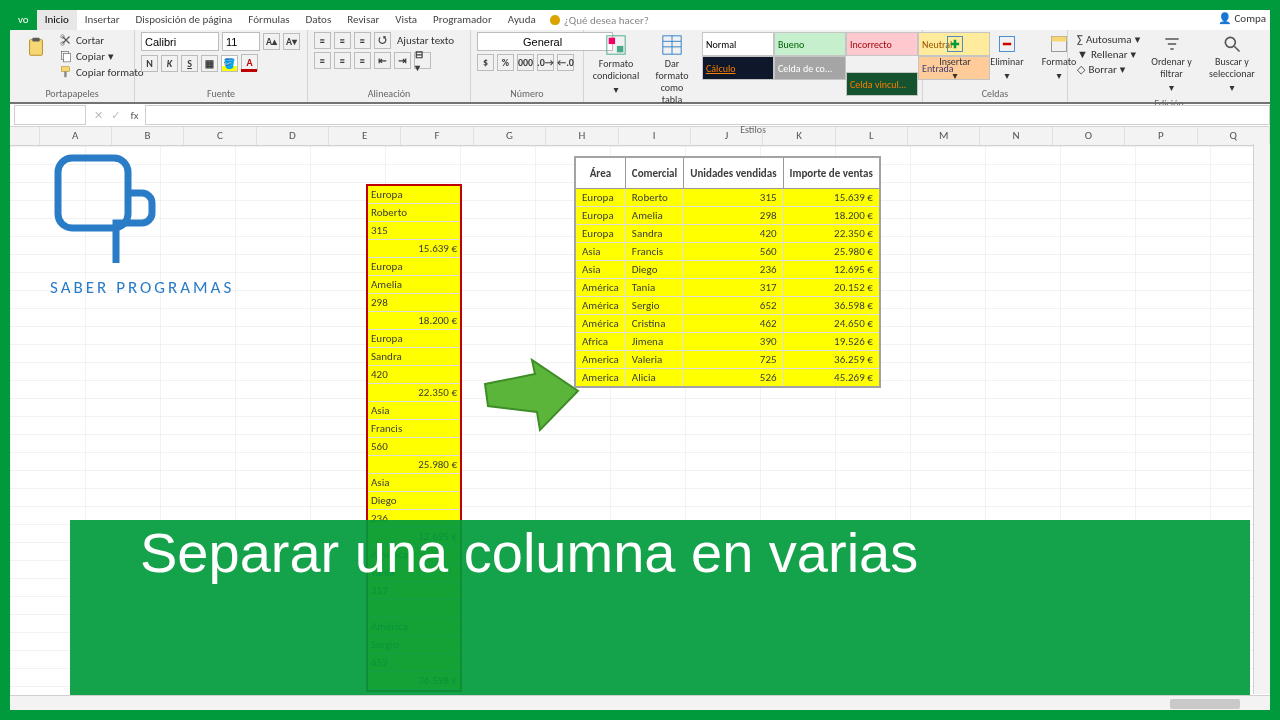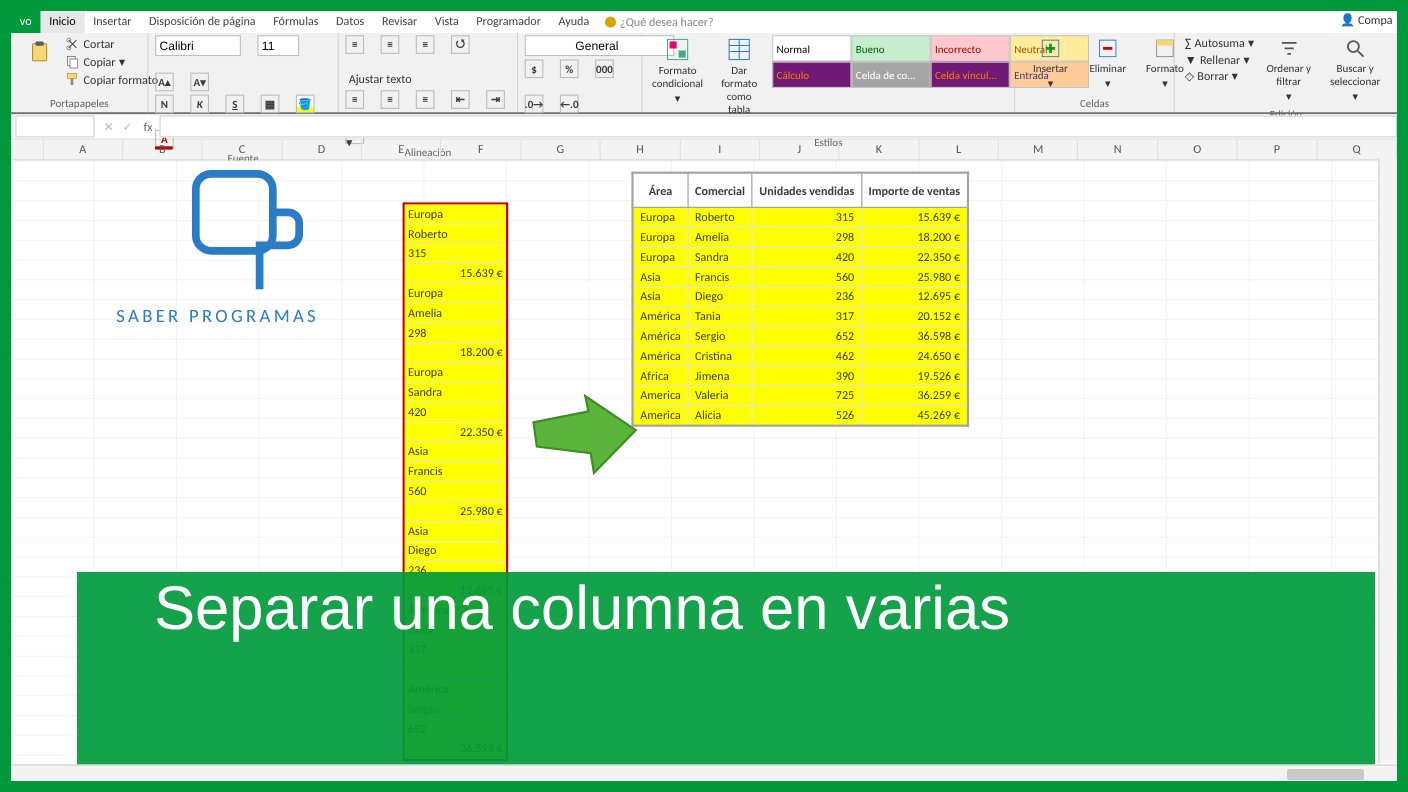--- a/index.html
+++ b/index.html
@@ -8,21 +8,21 @@
 .tabs{display:flex;align-items:center;background:#fff;height:20px;font-size:11px;color:#444;position:relative}
 .tab{padding:0 8px;height:20px;line-height:20px;cursor:default}
 .tab.active{background:#e7e7e7;color:#000}
 .tab.file{background:#009a3c;color:#fff}
 .tellme{display:flex;align-items:center;color:#888;gap:4px;padding:0 6px}
 .bulb{width:10px;height:10px;background:#d9a400;border-radius:50% 50% 45% 45%}
 .share{position:absolute;right:4px;top:2px;color:#333}
 .ribbon{display:flex;background:#f1f1f1;border-bottom:2px solid #737373;height:74px;box-sizing:border-box}
 .group{border-right:1px solid #d4d4d4;padding:2px 6px 0;display:flex;flex-direction:column;justify-content:space-between;min-width:0}
 .glabel{text-align:center;color:#666;font-size:10px;padding:1px 0 2px}
-.grow{display:flex;gap:15px;align-items:center;flex-wrap:wrap}
+.grow{display:flex;gap:3px;align-items:center;flex-wrap:wrap}
 .btn{display:flex;align-items:center;gap:3px;padding:1px 3px;white-space:nowrap;color:#333;font-size:11px}
 .ico{width:14px;height:14px;display:inline-block;flex:0 0 auto}
 .vbtn{display:flex;flex-direction:column;align-items:center;justify-content:flex-start;padding:2px 4px;min-width:44px;text-align:center;gap:2px;color:#333;font-size:10px;line-height:12px}
 .fontsel{width:70px;height:17px;border:1px solid #bcbcbc;background:#fff;font-size:11px;padding:0 3px}
 .sizesel{width:30px;height:17px;border:1px solid #bcbcbc;background:#fff;font-size:11px;padding:0 3px}
 .sq{width:15px;height:15px;border:1px solid #bcbcbc;display:flex;align-items:center;justify-content:center;font-size:10px;font-weight:700}
 .colorbar{width:16px;height:3px;margin-top:-2px}
 .styles{display:flex;gap:0}
 .stylecell{width:64px;height:20px;border:1px solid #c5c5c5;font-size:10px;padding:1px 3px;display:flex;align-items:center;overflow:hidden}
 
@@ -31,21 +31,21 @@
 .fx{color:#666;padding:0 6px}
 .finput{flex:1;height:18px;border:1px solid #cfcfcf;padding:0 3px}
 
 .colhdr{display:flex;height:18px;background:#f3f3f3;border-bottom:1px solid #d0d0d0}
 .ch{border-right:1px solid #e0e0e0;text-align:center;color:#555;font-size:11px;line-height:18px}
 .sheet{position:relative;width:100%;height:calc(100% - 134px);background:#fff}
 .gridlines{position:absolute;inset:0;background:
  linear-gradient(to right,rgba(0,0,0,.05) 1px,transparent 1px) 0 0/75px 100%,
  linear-gradient(to bottom,rgba(0,0,0,.05) 1px,transparent 1px) 0 0/100% 18px}
 
-.logo{position:absolute;top:4px;left:40px;width:240px;text-align:right;color:#2a7cc7}
+.logo{position:absolute;top:4px;left:40px;width:240px;text-align:left;color:#2a7cc7}
 .sp-ico{width:120px;height:120px;margin:0 auto}
 .sp-txt{font-family:Calibri,Arial;letter-spacing:3px;font-size:17px;color:#2a7cc7;margin-top:4px}
 .col1{position:absolute;top:38px;left:356px;width:92px;border:2px solid #c00000}
 .col1 div{background:#ffff00;border-bottom:1px solid #dedede;padding:1px 3px;height:15px;line-height:15px;font-size:11px}
 .col1 .r{text-align:right}
 .arrow{position:absolute;top:210px;left:470px}
 .tbl{position:absolute;top:10px;left:564px;border:2px solid #a3a3a3;border-collapse:collapse;font-size:11px}
 .tbl th{background:#fff;border:1px solid #999;padding:2px 6px;font-weight:700;text-align:center;height:26px}
 .tbl td{background:#ffff00;border:1px solid #dedede;padding:1px 6px;height:15px}
 .tbl td.r{text-align:right}
@@ -202,23 +202,23 @@
         <span>Dar formato como tabla</span> ▾
       </div>
       <div>
         <div class="styles" id="styles-row1">
                 <div class="stylecell" style="background: rgb(255, 255, 255); color: rgb(0, 0, 0);">Normal</div>
                 <div class="stylecell" style="background: rgb(198, 239, 206); color: rgb(0, 97, 0);">Bueno</div>
                 <div class="stylecell" style="background: rgb(255, 199, 206); color: rgb(156, 0, 6);">Incorrecto</div>
                 <div class="stylecell" style="background: rgb(255, 235, 156); color: rgb(156, 87, 0);">Neutral</div>
               </div>
         <div class="styles" id="styles-row2">
-                <div class="stylecell" style="background: #701a75; color: rgb(250, 125, 0);">Cálculo</div>
+                <div class="stylecell" style="background: #0f172a; color: rgb(250, 125, 0); text-decoration: underline;">Cálculo</div>
                 <div class="stylecell" style="background: rgb(165, 165, 165); color: rgb(255, 255, 255);">Celda de co...</div>
-                <div class="stylecell" style="background: #701a75; color: rgb(250, 125, 0);">Celda vincul...</div>
+                <div class="stylecell" style="background: #14532d; color: rgb(250, 125, 0); margin-top: 16px;">Celda vincul...</div>
                 <div class="stylecell" style="background: rgb(255, 204, 153); color: rgb(63, 63, 118);">Entrada</div>
               </div>
       </div>
     </div>
     <div class="glabel">Estilos</div>
   </div>
 
   <div class="group" style="width:132px">
     <div style="display:flex">
       <div class="vbtn"><svg width="20" height="20" viewBox="0 0 24 24">

